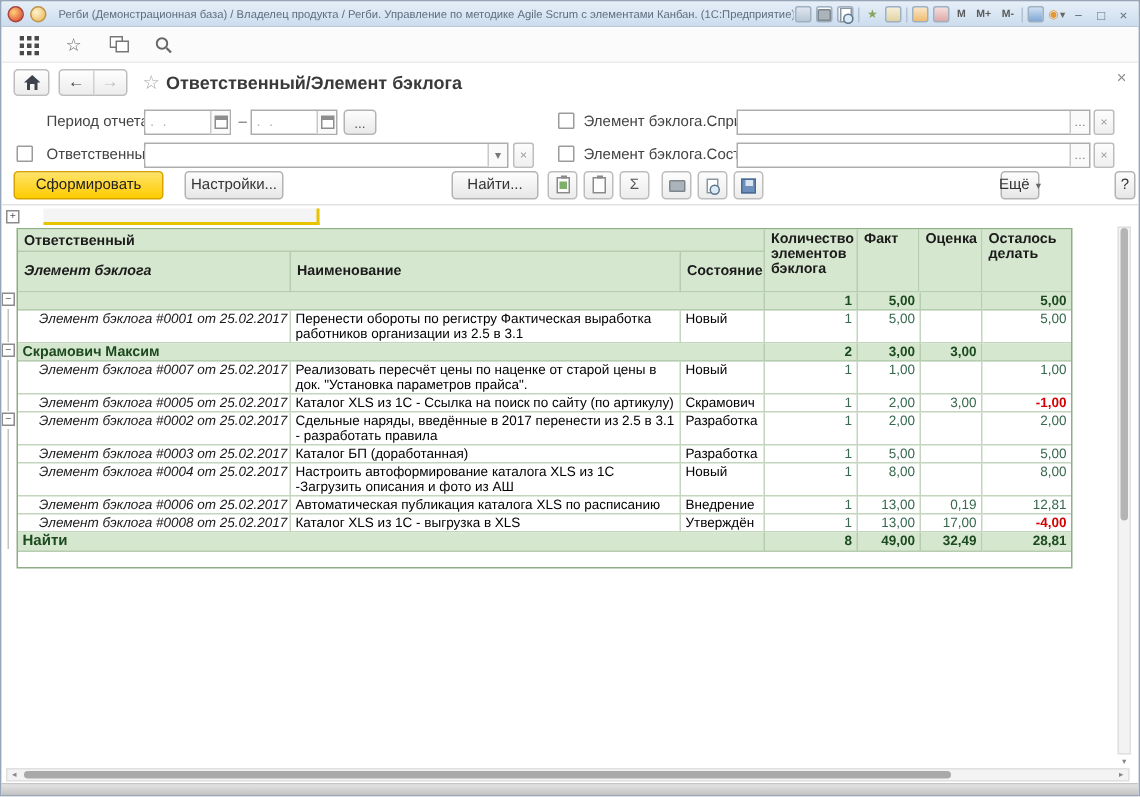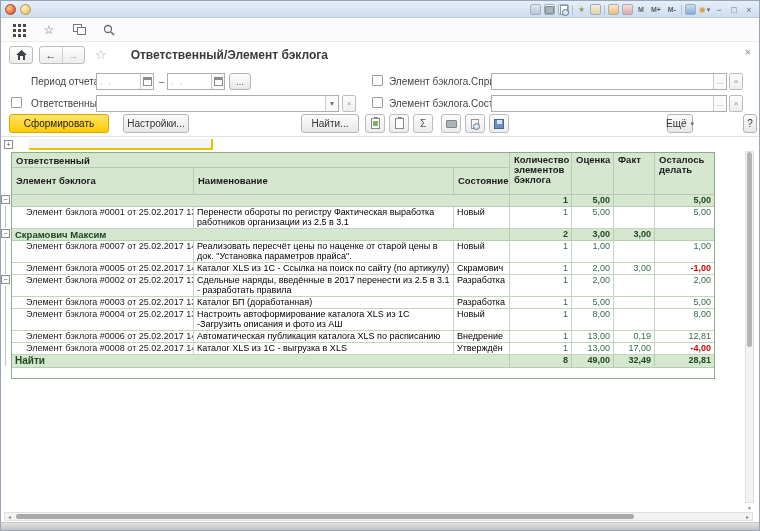--- a/index.html
+++ b/index.html
@@ -32,21 +32,21 @@
   .formhdr { position:absolute; left:0; top:41px; width:100%; height:25px; background:#fff;
     display:flex; align-items:center; }
   .hbtn { height:18px; border:1px solid #bdbdbd; border-radius:3px; background:linear-gradient(#fefefe,#ececec);
     display:inline-flex; align-items:center; justify-content:center; }
   .homebtn { width:24px; margin-left:8px; }
   .navgrp { margin-left:6px; width:46px; display:flex; }
   .navgrp span { flex:1; text-align:center; font-size:11px; line-height:16px; }
   .nav-back { color:#444; border-right:1px solid #d0d0d0; }
   .nav-fwd { color:#bcbcbc; }
   .favstar { margin-left:10px; font-size:13px; color:#a8a8a8; }
-  .ptitle { margin-left:24px; font-size:12px; font-weight:600; color:#3a3a3a; }
+  .ptitle { margin-left:4px; font-size:12px; font-weight:600; color:#3a3a3a; }
   .formclose { position:absolute; right:8px; top:4px; font-size:11px; color:#8a8a8a; }
 
   
   .filters { position:absolute; left:0; top:66px; width:100%; height:46px; background:#fff; font-size:10px; color:#444; }
   .flabel { position:absolute; white-space:nowrap; }
   .cb { position:absolute; width:11px; height:11px; border:1px solid #9b9b9b; background:#fff; border-radius:1px; }
   .fin { position:absolute; height:17px; border:1px solid #adadad; background:#fff; display:flex; align-items:center; }
   .fin input { flex:1; min-width:0; border:0; outline:none; font-size:10px; padding:0 3px; color:#333;
     font-family:"Liberation Sans","DejaVu Sans",sans-serif; }
   .fin input::placeholder { color:#b5b5b5; }
@@ -98,21 +98,21 @@
   .grid { width:704px; border:1px solid #8fae88; font-size:9px; color:#000; background:#fff; }
   .thead { display:flex; }
   .th-left { width:498px; }
   .th-resp { height:15px; background:#d6e7cf; border-right:1px solid #b7cdb2; border-bottom:1px solid #b7cdb2;
     font-weight:bold; font-size:9.5px; padding:2px 4px; color:#1b1b1b; }
   .th-sub { display:flex; height:27px; }
   .th-sub .th { display:flex; align-items:center; }
   .th { background:#d6e7cf; border-right:1px solid #b7cdb2; border-bottom:1px solid #b7cdb2;
     font-weight:bold; font-size:9.5px; padding:1px 4px; color:#1b1b1b; line-height:10px; }
   .thv { height:42px; padding-top:2px; }
-  .c-item { width:182px; } .c-name { width:260px; } .c-state { width:56px; }
+  .c-item { width:182px;font-style:italic; } .c-name { width:260px; } .c-state { width:56px; }
   .c-count { width:62px; } .c-est { width:42px; } .c-fact { width:41px; } .c-rem { width:59px; border-right:none !important; }
 
   .trow { display:flex; height:12px; }
   .trow.tall { height:22px; }
   .trow.rt { height:13px; }
   .trow > div { border-right:1px solid #c3d6bd; border-bottom:1px solid #c3d6bd; padding:1px 3px; overflow:hidden;
     white-space:nowrap; line-height:9px; }
   .trow .cn { white-space:normal; line-height:10px; padding-top:0; }
   .rg > div, .rt > div { background:#d6e7cf; border-color:#b7cdb2; }
   .c-span { width:498px; font-weight:bold; color:#1c4a1f; font-size:9.5px; }
@@ -136,20 +136,21 @@
   svg { display:block; }
 </style>
 </head>
 <body>
 
 <div class="win">
 
   <div class="titlebar">
     <span class="appdot a"></span>
     <span class="appdot b"></span>
+    <span class="wtitle">Регби (Демонстрационная база) / Владелец продукта / Регби. Управление по методике Agile Scrum с элементами Канбан.  (1С:Предприятие)</span>
     <span class="ticons">
       <span class="ti block" style="background:linear-gradient(#dfe7ef,#b9c6d4)"></span>
       <span class="ti block">
           <span class="prnico"></span>
         </span>
       <span class="ti block">
           <span class="prvico"></span>
         </span>
       <span class="tsep"></span>
       <span class="ti" style="color:#8aa35a">★</span>
@@ -332,22 +333,22 @@
         <div class="thead">
           <div class="th-left">
             <div class="th-resp">Ответственный</div>
             <div class="th-sub">
               <div class="th c-item">Элемент бэклога</div>
               <div class="th c-name">Наименование</div>
               <div class="th c-state">Состояние</div>
             </div>
           </div>
           <div class="th thv c-count" style="white-space:normal">Количество элементов бэклога</div>
+          <div class="th thv c-fact">Факт</div>
           <div class="th thv c-est">Оценка</div>
-          <div class="th thv c-fact">Факт</div>
           <div class="th thv c-rem" style="white-space:normal">Осталось делать</div>
         </div>
         <div>
             <div class="trow rg">
               <div class="c-span"></div>
               <div class="num c-count b">1</div>
               <div class="num c-est b">5,00</div>
               <div class="num c-fact b"></div>
               <div class="num c-rem b">5,00</div>
             </div>

